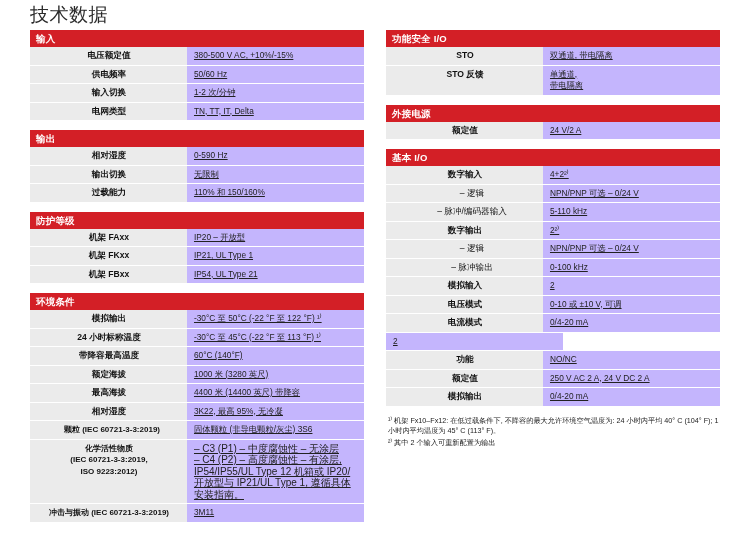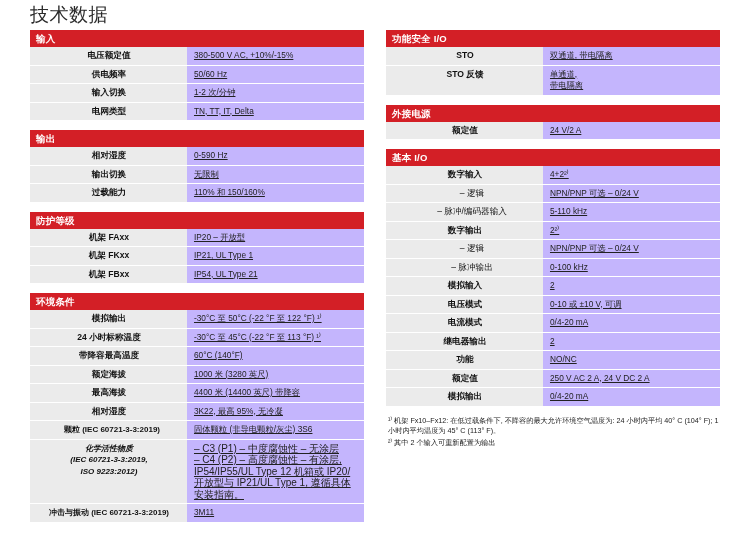--- a/index.html
+++ b/index.html
@@ -172,21 +172,21 @@
         </div>
         <div class="row">
           <div class="k">相对湿度</div>
           <div class="v">3K22, 最高 95%, 无冷凝</div>
         </div>
         <div class="row">
           <div class="k" style="font-size:8px;padding-left:12px;">颗粒 (IEC 60721-3-3:2019)</div>
           <div class="v">固体颗粒 (非导电颗粒/灰尘) 3S6</div>
         </div>
         <div class="row">
-          <div class="k multi" style="font-size:8px;font-style:italic;">化学活性物质
+          <div class="k multi" style="font-size:8px;">化学活性物质
 (IEC 60721-3-3:2019,
 ISO 9223:2012)</div>
           <div class="v multi" style="font-size:10px;">– C3 (P1) – 中度腐蚀性 – 无涂层
 – C4 (P2) – 高度腐蚀性 – 有涂层, IP54/IP55/UL Type 12 机箱或 IP20/开放型与 IP21/UL Type 1, 遵循具体安装指南。</div>
         </div>
         <div class="row">
           <div class="k" style="font-size:8px;">冲击与振动 (IEC 60721-3-3:2019)</div>
           <div class="v">3M11</div>
         </div>
       </div>
@@ -248,21 +248,20 @@
         </div>
         <div class="row">
           <div class="k">电压模式</div>
           <div class="v">0-10 或 ±10 V, 可调</div>
         </div>
         <div class="row">
           <div class="k">电流模式</div>
           <div class="v">0/4-20 mA</div>
         </div>
         <div class="row">
-          <div class="k">继电器输出</div>
           <div class="v">2</div>
         </div>
         <div class="row">
           <div class="k">功能</div>
           <div class="v">NO/NC</div>
         </div>
         <div class="row">
           <div class="k">额定值</div>
           <div class="v">250 V AC 2 A, 24 V DC 2 A</div>
         </div>

